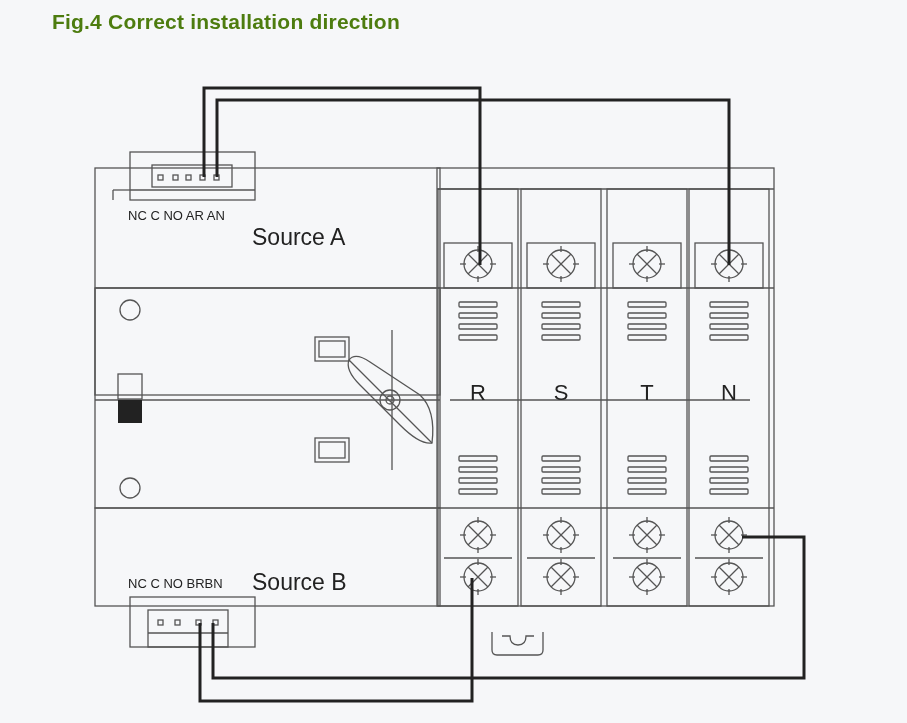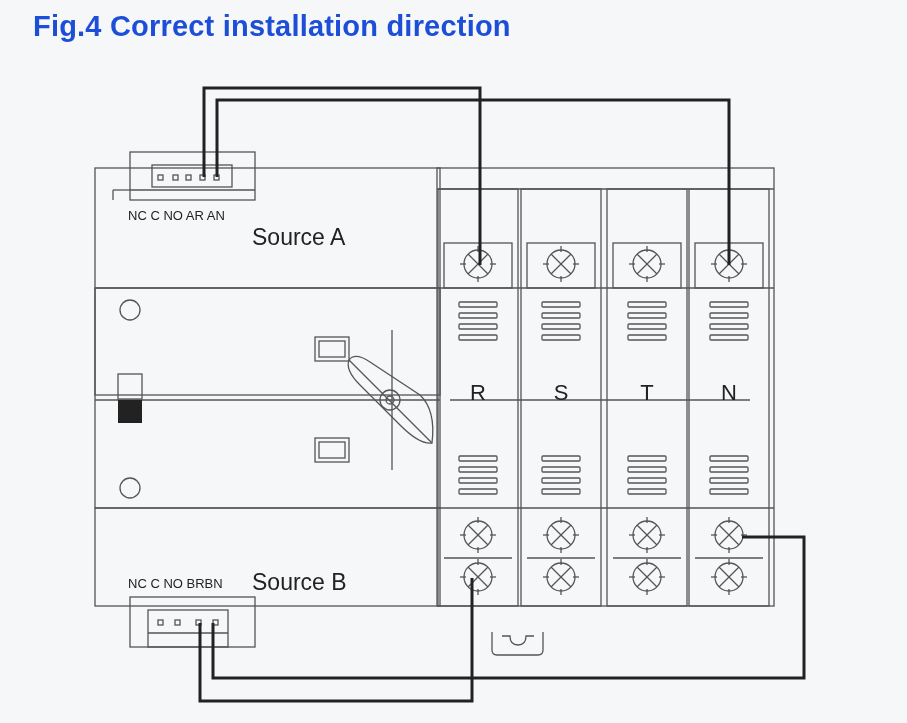--- a/index.html
+++ b/index.html
@@ -1,17 +1,17 @@
 <!DOCTYPE html>
 <html><head>
 <meta charset="utf-8">
 <style>
   html, body { margin: 0; padding: 0; background: #f6f7f9; }
   body { width: 907px; height: 723px; position: relative; overflow: hidden; font-family: "Liberation Sans", sans-serif; }
-  .title { position: absolute; left: 33px; top: 10px; font-family: "Liberation Sans", sans-serif; font-weight: bold; font-size: 29px; color: #1d4ed8; letter-spacing: 0.2px; }
+  .title { position: absolute; left: 52px; top: 10px; font-family: "Liberation Sans", sans-serif; font-weight: bold; font-size: 21px; color: #4d7c0f; letter-spacing: 0.2px; }
   svg { position: absolute; left: 0; top: 0; }
   .ln { stroke: #555; stroke-width: 1.3; fill: none; }
   .wire { stroke: #222; stroke-width: 3; fill: none; }
   .lbl { font-family: "Liberation Sans", sans-serif; fill: #222; }
 </style>
 </head>
 <body>
 
 <div class="title">Fig.4 Correct installation direction</div>
 

